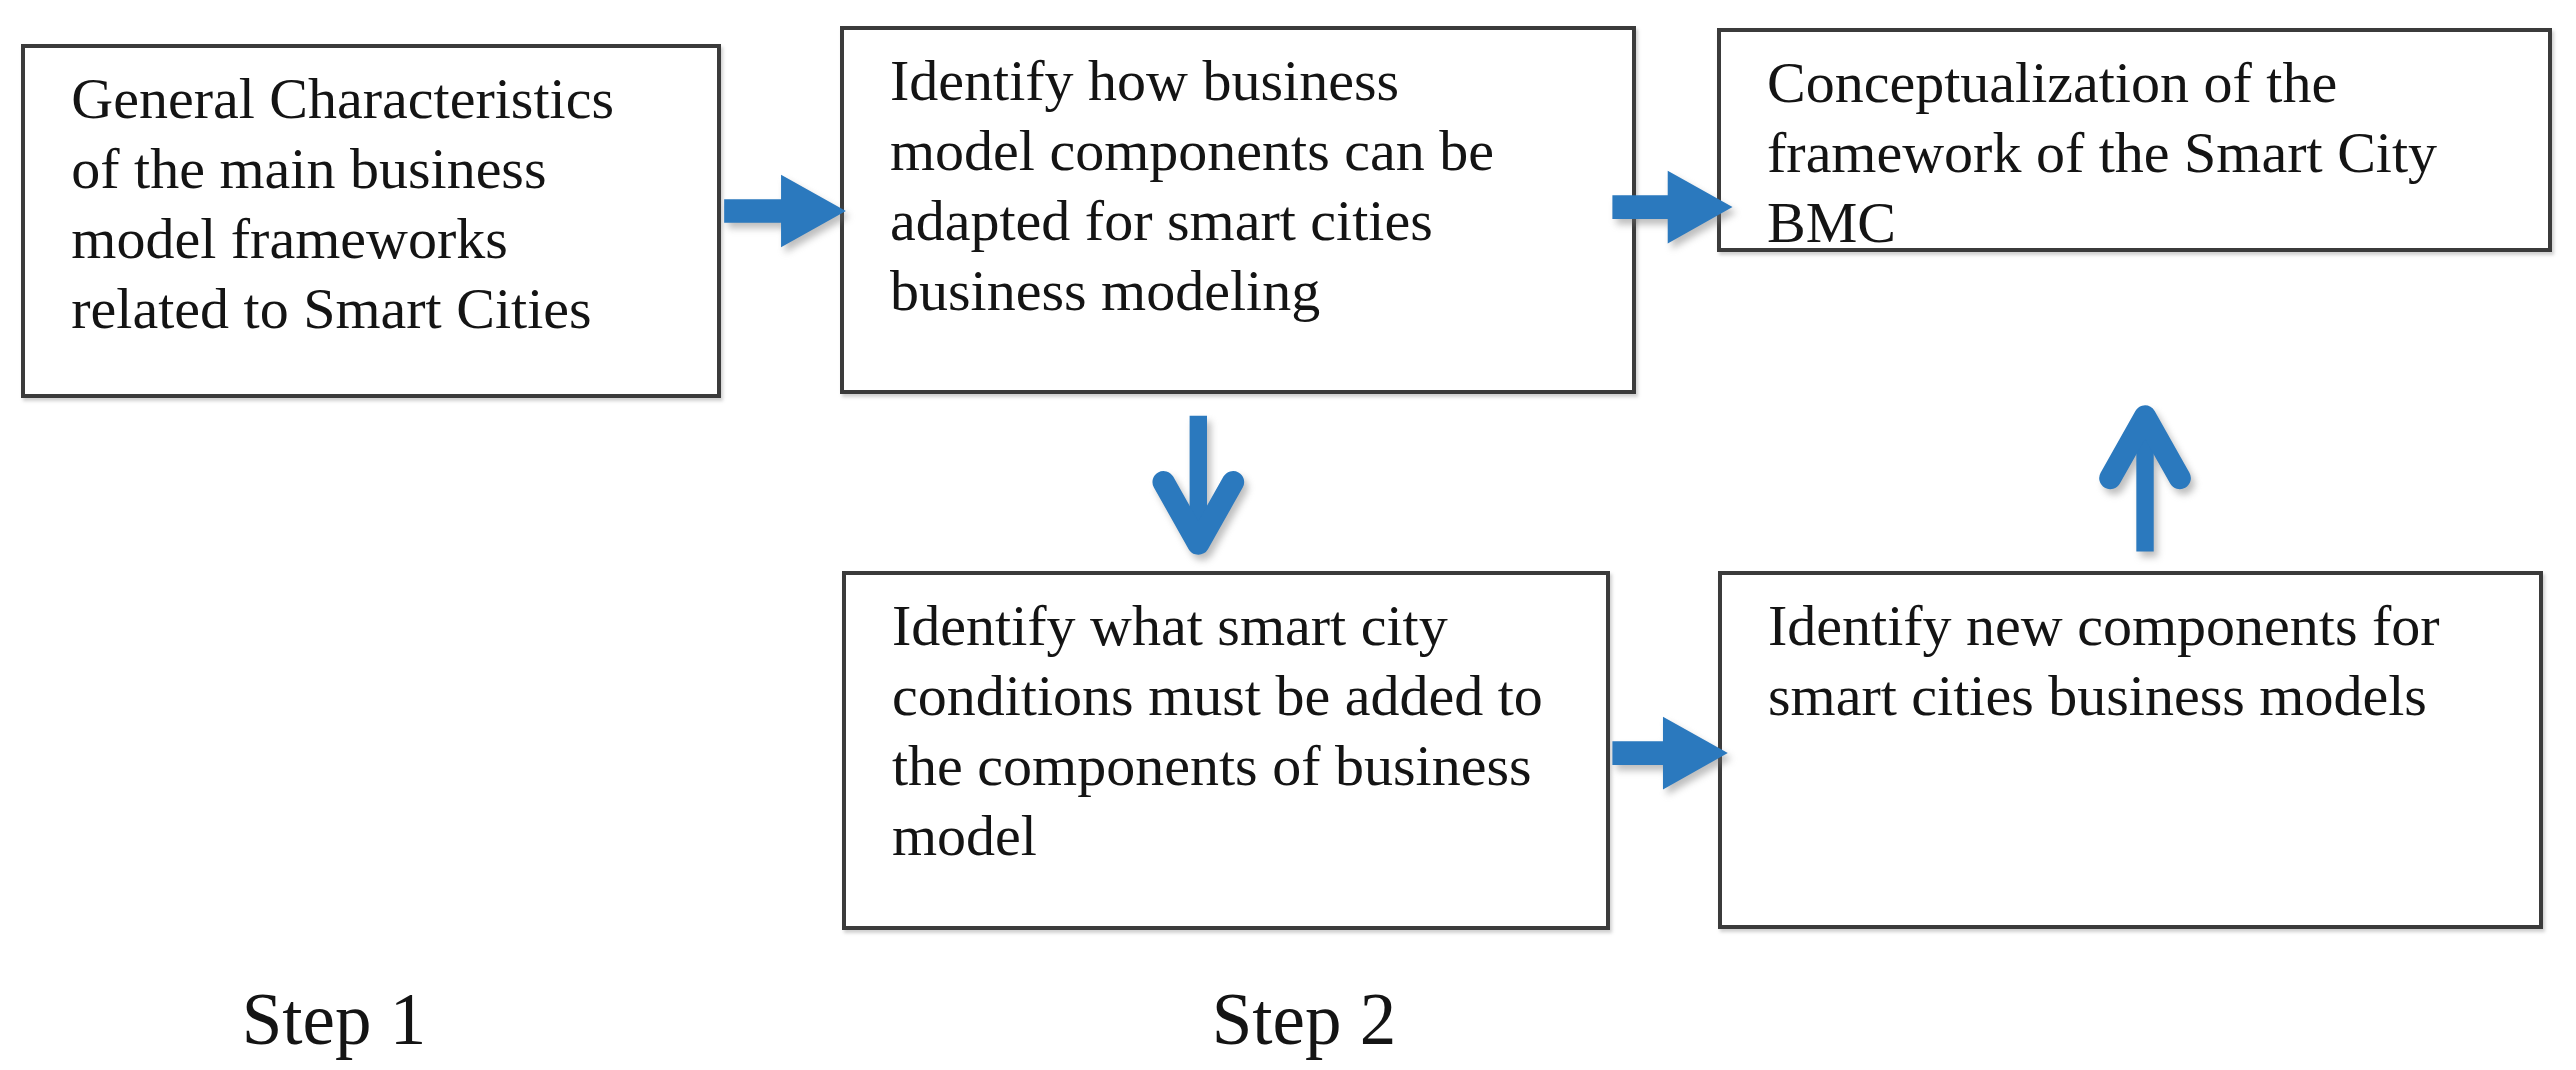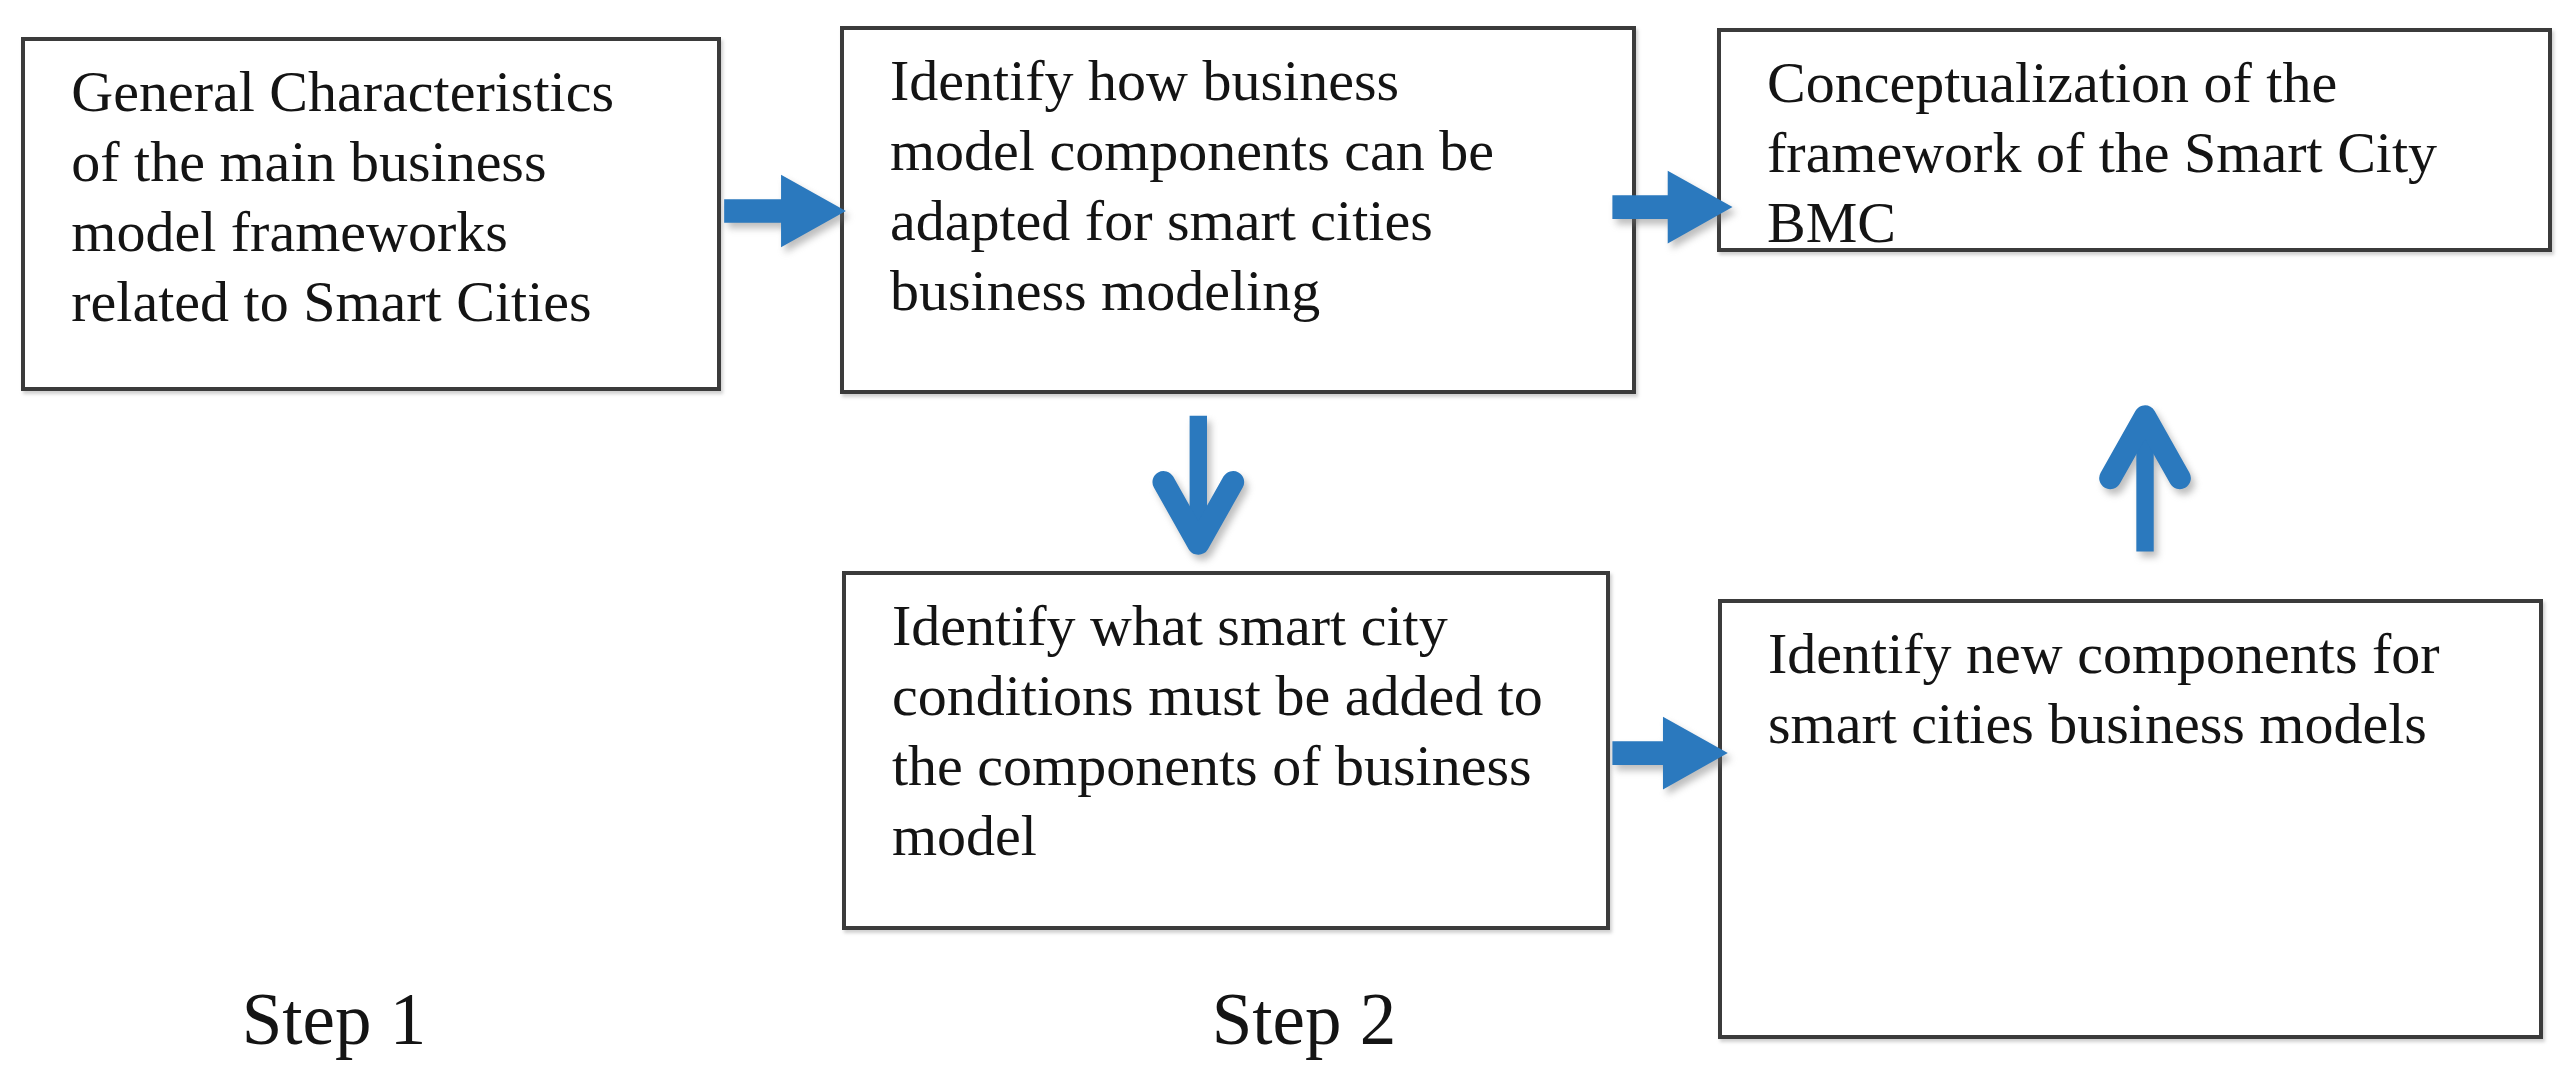--- a/index.html
+++ b/index.html
@@ -22,25 +22,25 @@
     position: absolute;
     background: #ffffff;
     border: 4px solid var(--border-color);
     box-shadow: 2.4px 3.2px 3.2px rgba(120,120,120,0.35);
     color: var(--text-color);
     font-size: 58px;
     line-height: 70px;
     padding: 16px 40px 8px 46px;
     white-space: pre-line;
   }
-  .box-1 { left: 21.3px;   top: 37px;  width: 700px;  height: 354px; }
+  .box-1 { left: 21.3px;   top: 44px;  width: 700px;  height: 354px; }
   .box-2 { left: 840px; top: 26px;  width: 796px;  height: 368px; }
   .box-3 { left: 1717px; top: 28px;  width: 835px; height: 224px; }
   .box-4 { left: 842px; top: 571px; width: 768px;  height: 359px; }
-  .box-5 { left: 1718px; top: 571px; width: 825px; height: 440px; margin-top: 28px; }
+  .box-5 { left: 1718px; top: 571px; width: 825px; height: 358px; }
   .arrow-layer {
     position: absolute;
     left: 0; top: 0;
     width: 2576px;
     height: 1070px;
     pointer-events: none;
   }
   .arrow { filter: drop-shadow(5px 7px 5px rgba(110,110,110,0.45)); }
   .block-arrow { fill: var(--arrow-color); }
   .line-arrow-stem {

